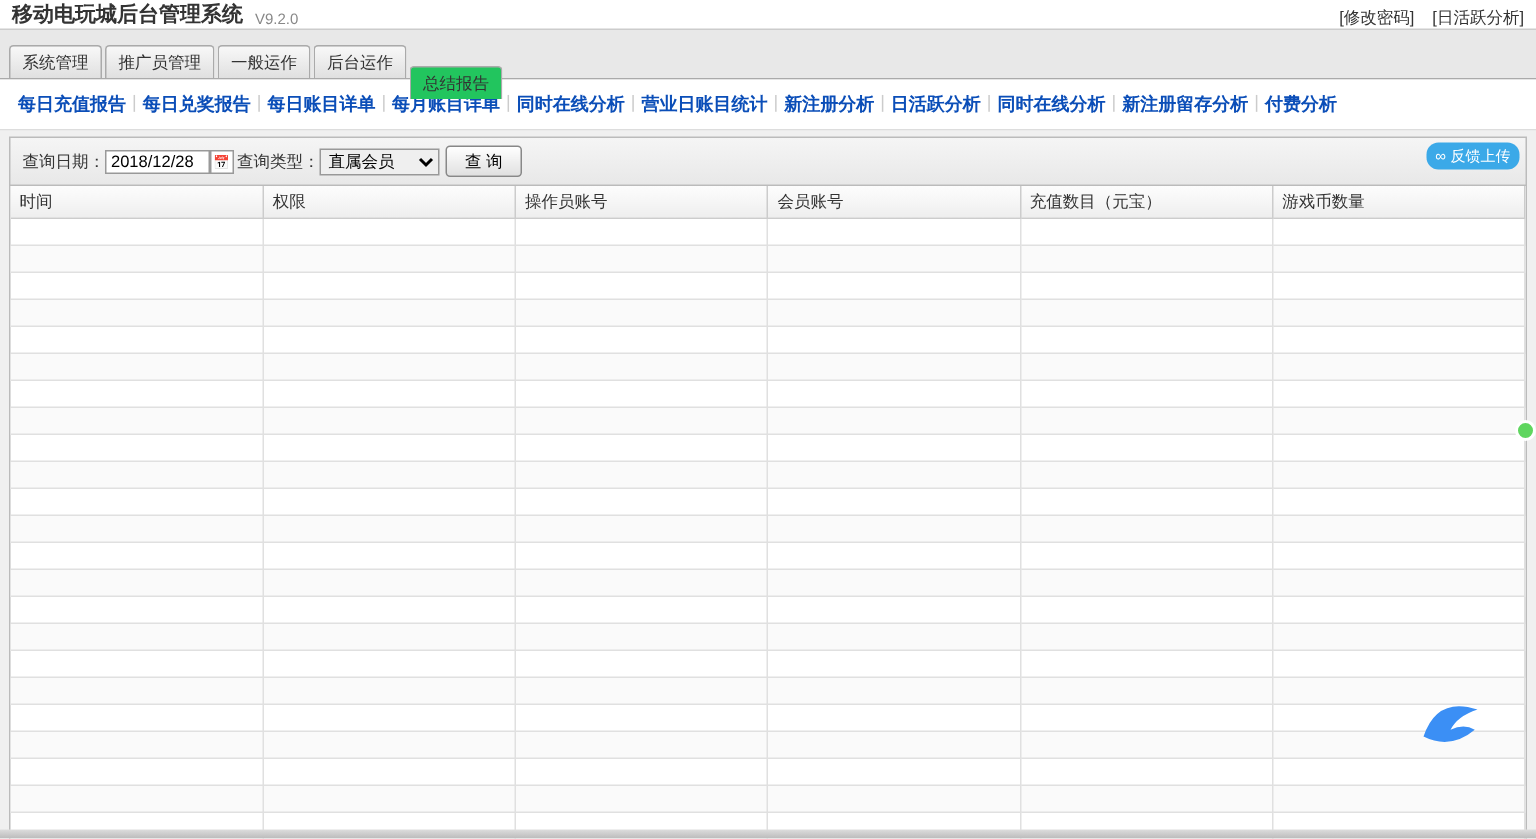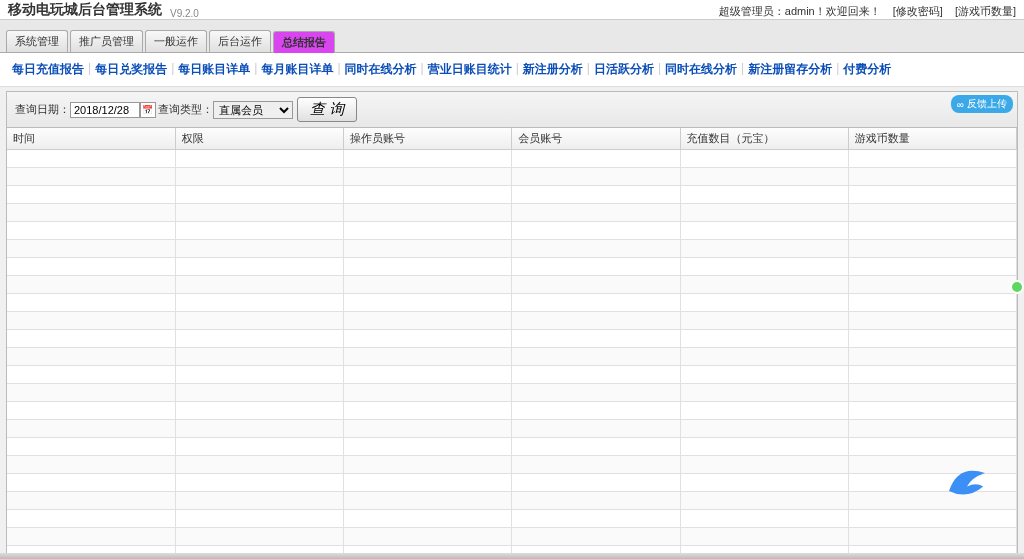--- a/index.html
+++ b/index.html
@@ -54,24 +54,23 @@
       font-size: 11px;
       padding: 3px 8px;
       background: linear-gradient(#f8f8f8, #e0e0e0);
       border: 1px solid #aaa;
       border-bottom: none;
       border-radius: 3px 3px 0 0;
       margin-right: 2px;
       cursor: pointer;
     }
     .main-tab.active {
-      background: #d946ef;
+      background: #22c55e;
       position: relative;
-      top: 1px;
-      font-weight: bold;
+      top: 14px;
     }
     .sub-nav {
       background: #fff;
       padding: 8px 12px;
       border-bottom: 1px solid #ddd;
       display: flex;
       gap: 4px;
       font-size: 12px;
     }
     .sub-nav a {
@@ -116,23 +115,22 @@
       align-items: center;
       justify-content: center;
       font-size: 9px;
     }
     .query-btn {
       border: 1px solid #888;
       background: linear-gradient(#fff, #e0e0e0);
       border-radius: 3px;
       padding: 2px 12px;
       cursor: pointer;
-      font-size: 15px;
+      font-size: 11px;
       margin-left: 4px;
-      font-style: italic;
     }
     .upload-badge {
       position: absolute;
       right: 4px;
       top: 3px;
       background: #3ba9e8;
       color: #fff;
       font-size: 10px;
       padding: 2px 6px;
       border-radius: 8px;
@@ -214,25 +212,22 @@
       background: linear-gradient(#ddd, #bbb);
     }
   </style>
 </head>
 <body>
 
 <div class="header">
   <span class="app-title">移动电玩城后台管理系统</span>
   <span class="version">V9.2.0</span>
   <div class="header-right">
-    <span>
-      <span>超级管理员：</span><span>admin</span><span>！欢迎回来！</span>
-    </span>
     <a>[修改密码]</a>
-    <a>[游戏币数量]</a>
+    <a>[日活跃分析]</a>
   </div>
 </div>
 
 <div class="main-tabs" id="main-tabs">
     <div class="main-tab">系统管理</div>
     <div class="main-tab">推广员管理</div>
     <div class="main-tab">一般运作</div>
     <div class="main-tab">后台运作</div>
     <div class="main-tab active">总结报告</div>
   </div>

